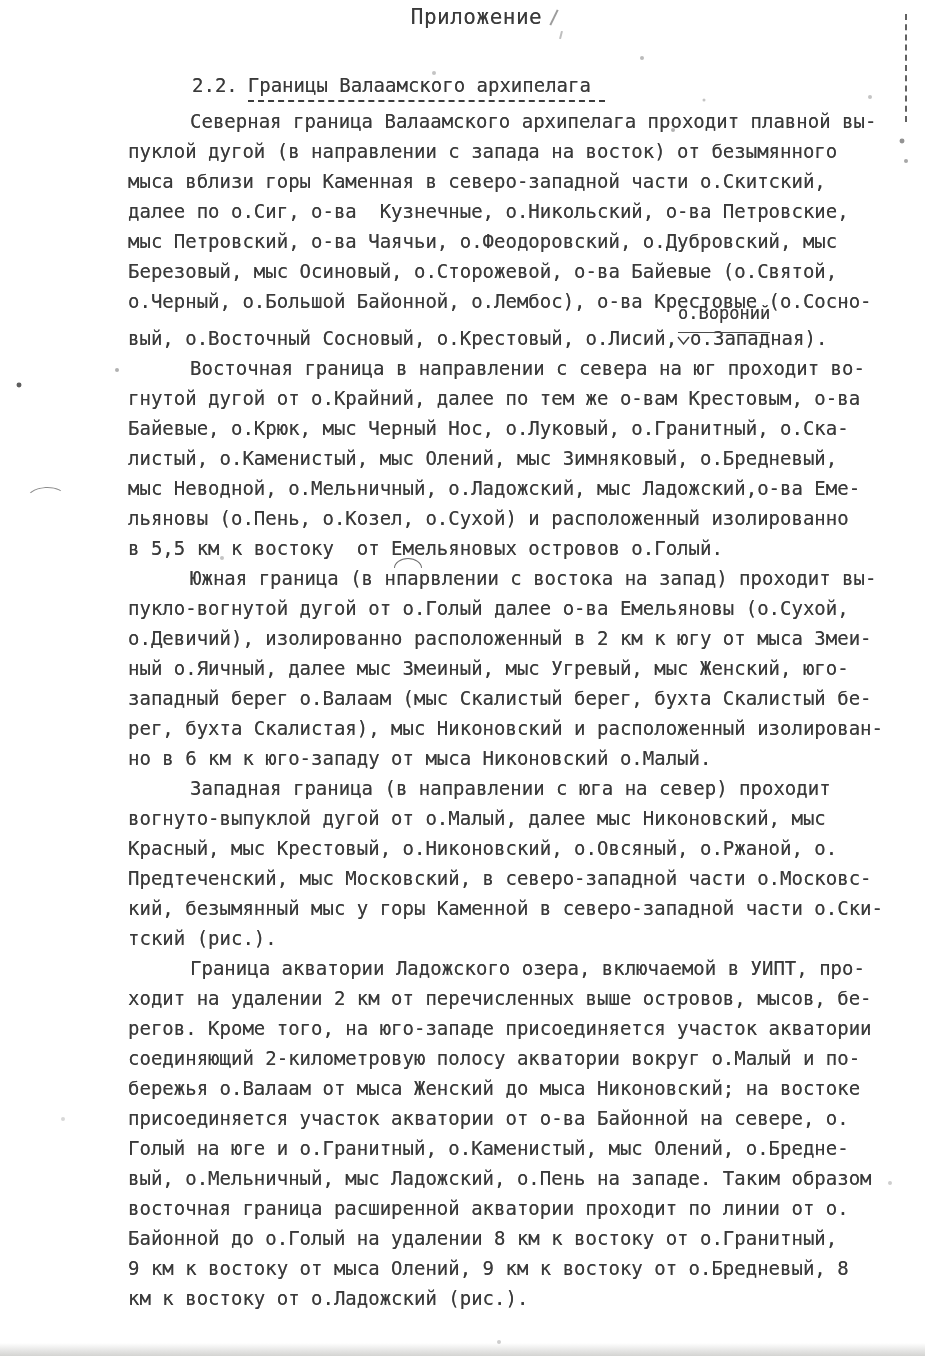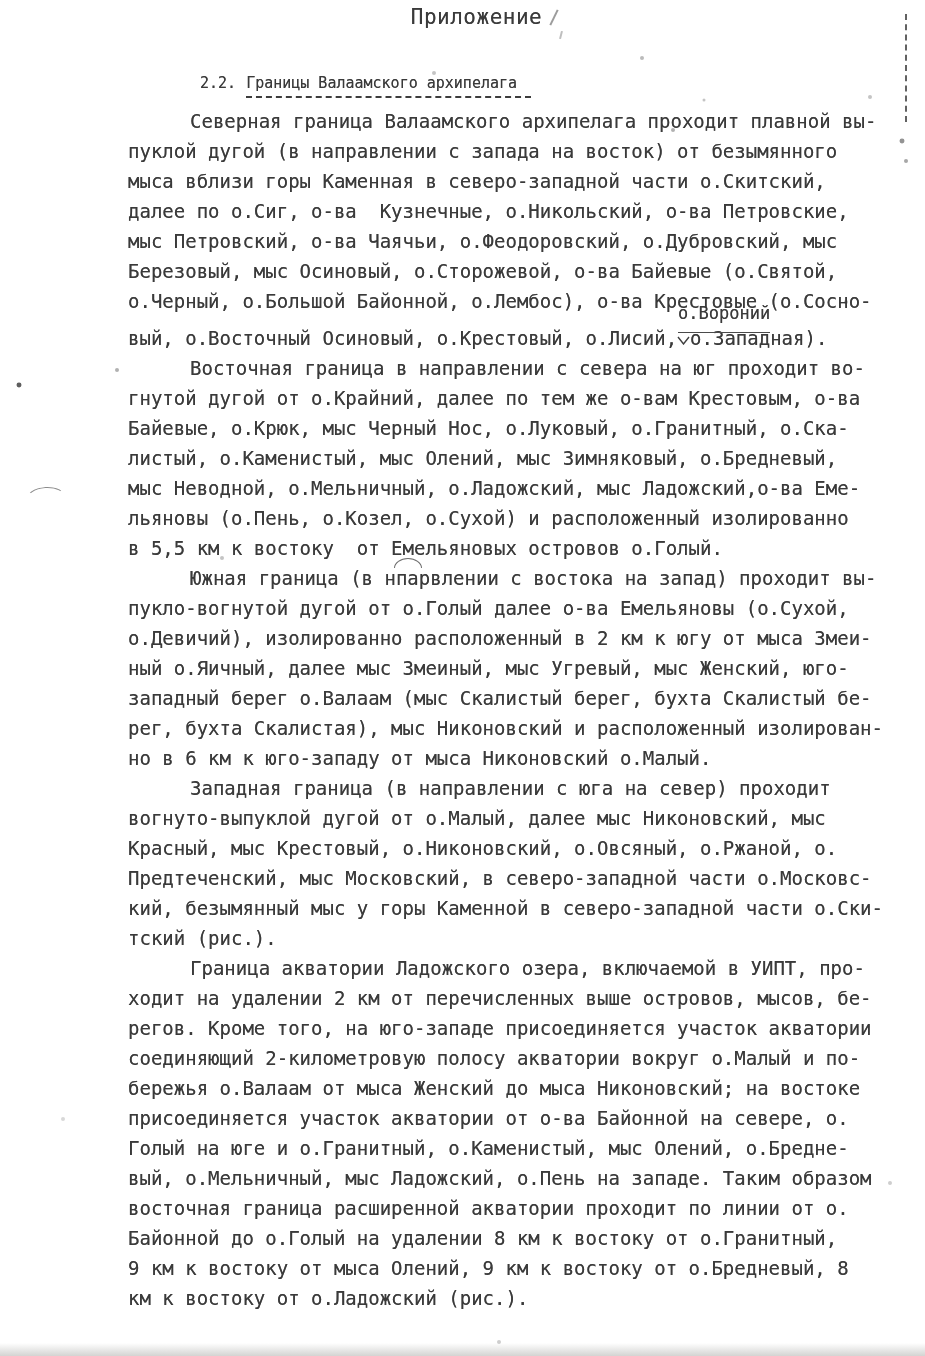--- a/index.html
+++ b/index.html
@@ -11,22 +11,22 @@
     font-family:"DejaVu Sans Mono","Liberation Mono",monospace;
     color:#3a3a3a;
   }
   .ink{ text-shadow:0 0 0.6px rgba(55,55,55,0.65); }
   .title{
     position:absolute;top:5px;left:0;width:100%;
     text-align:center;font-size:21px;letter-spacing:0.5px;
     transform:translateX(14px);
   }
   .heading{
-    position:absolute;top:74px;left:200px;
-    font-size:15px;white-space:pre;
+    position:absolute;top:74px;left:192px;
+    font-size:19px;white-space:pre;
   }
   .heading .sec-num{padding-right:10px;}
   .heading .u{
     border-bottom:2px dashed #3c3c3c;
     padding-bottom:4px;padding-right:14px;
   }
   .body{
     position:absolute;top:106px;left:128px;width:800px;
     font-size:19px;line-height:30px;
   }
@@ -105,21 +105,21 @@
   <div class="heading ink"><span class="sec-num">2.2.</span><span class="u">Границы Валаамского архипелага</span></div>
 
   <div class="body ink">
     <p class="para">Северная граница Валаамского архипелага проходит плавной вы-
 пуклой дугой (в направлении с запада на восток) от безымянного
 мыса вблизи горы Каменная в северо-западной части о.Скитский,
 далее по о.Сиг, о-ва  Кузнечные, о.Никольский, о-ва Петровские,
 мыс Петровский, о-ва Чаячьи, о.Феодоровский, о.Дубровский, мыс
 Березовый, мыс Осиновый, о.Сторожевой, о-ва Байевые (о.Святой,
 о.Черный, о.Большой Байонной, о.Лембос), о-ва Крестовые (о.Сосно-</p>
-    <div class="lastline"><span class="insertion">о.Вороний</span><span>вый, о.Восточный Осиновый, о.Крестовый, о.Лисий,</span><span class="caret-mark"><svg width="13" height="9" viewBox="0 0 13 9">
+    <div class="lastline"><span class="insertion">о.Вороний</span><span>вый, о.Восточный Сосновый, о.Крестовый, о.Лисий,</span><span class="caret-mark"><svg width="13" height="9" viewBox="0 0 13 9">
             <polyline points="1,1 6.5,8 12,1" fill="none" stroke="#3f3f3f" stroke-width="1.4"></polyline>
           </svg></span><span>о.Западная).</span></div>
     <p class="para">Восточная граница в направлении с севера на юг проходит во-
 гнутой дугой от о.Крайний, далее по тем же о-вам Крестовым, о-ва
 Байевые, о.Крюк, мыс Черный Нос, о.Луковый, о.Гранитный, о.Ска-
 листый, о.Каменистый, мыс Олений, мыс Зимняковый, о.Бредневый,
 мыс Неводной, о.Мельничный, о.Ладожский, мыс Ладожский,о-ва Еме-
 льяновы (о.Пень, о.Козел, о.Сухой) и расположенный изолированно
 в 5,5 км к востоку  от Емельяновых островов о.Голый.</p>
     <p class="para">Южная граница (в нпарвлении с востока на запад) проходит вы-

